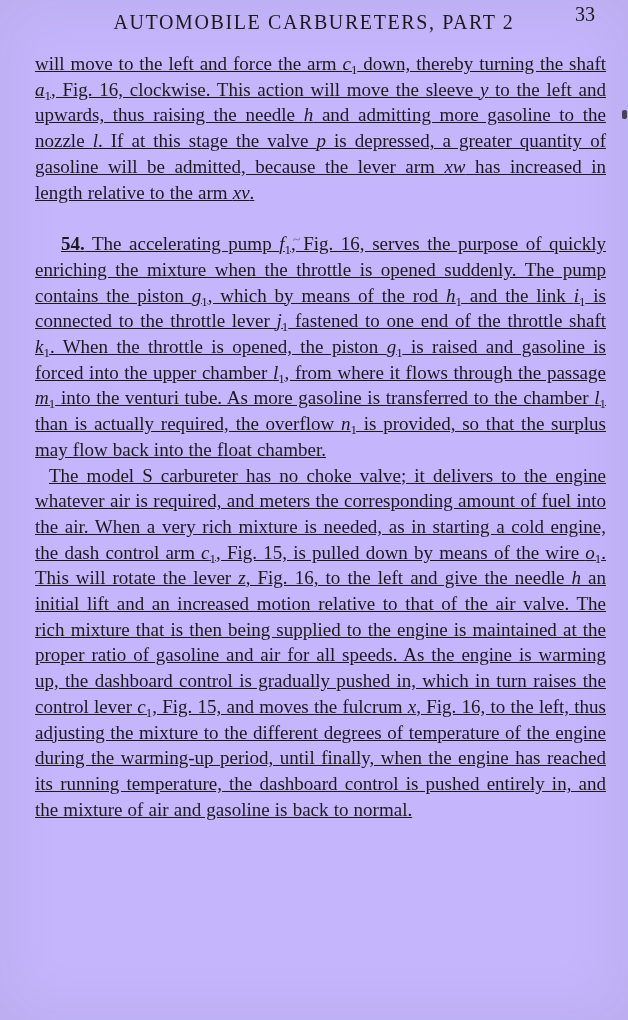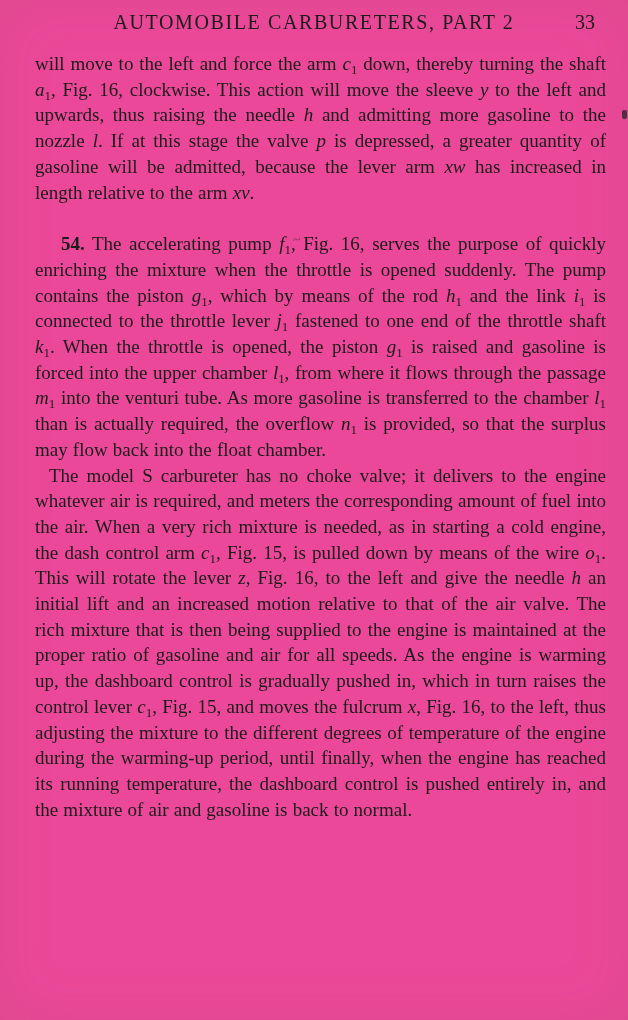--- a/index.html
+++ b/index.html
@@ -5,50 +5,51 @@
   html, body {
     margin: 0;
     padding: 0;
     background: #6b6b6b;
   }
   .page {
     position: relative;
     width: 628px;
     height: 1020px;
     margin: 0 auto;
-    background: #ec4899;
+    background: #c4b5fd;
     box-shadow: inset 0 0 60px rgba(90,85,70,0.10);
     overflow: hidden;
     font-family: "Liberation Serif", "DejaVu Serif", serif;
     color: #1b1b1b;
   }
   .running-head {
     position: relative;
     padding-top: 11px;
     height: 30px;
   }
   .running-head .title {
     display: block;
     text-align: center;
     font-size: 20px;
     letter-spacing: 1.6px;
     font-weight: 500;
     white-space: nowrap;
   }
   .running-head .folio {
     position: absolute;
-    top: 11px;
+    top: 3px;
     right: 33px;
     font-size: 20px;
   }
   .body-text {
     margin: 10px 22px 0 35px;
     font-size: 19px;
     line-height: 25.7px;
     text-align: justify;
+    text-decoration: underline;
   }
   p {
     margin: 0;
     word-spacing: 0.4px;
   }
   p.sec {
     margin-top: 26px;
     text-indent: 26px;
   }
   p.sec-sm {

